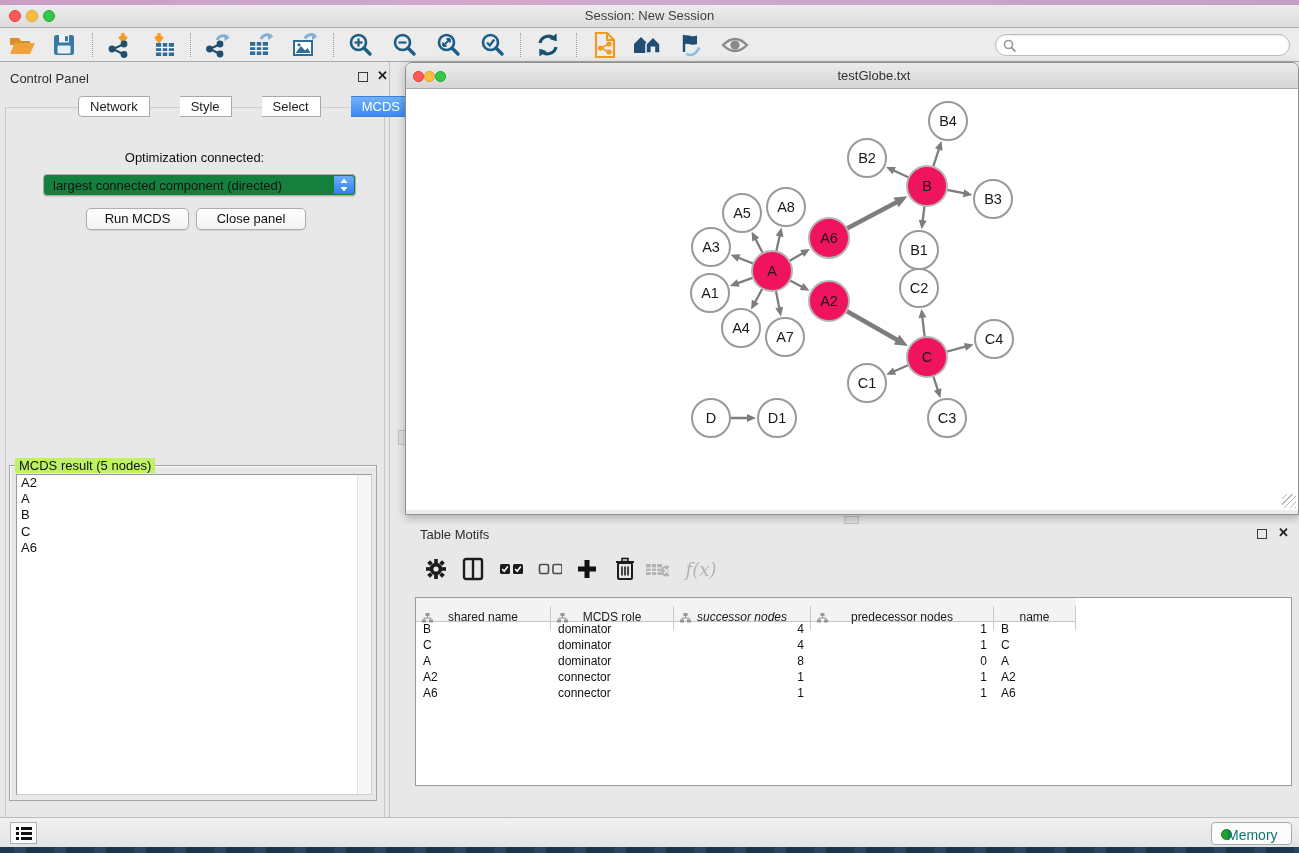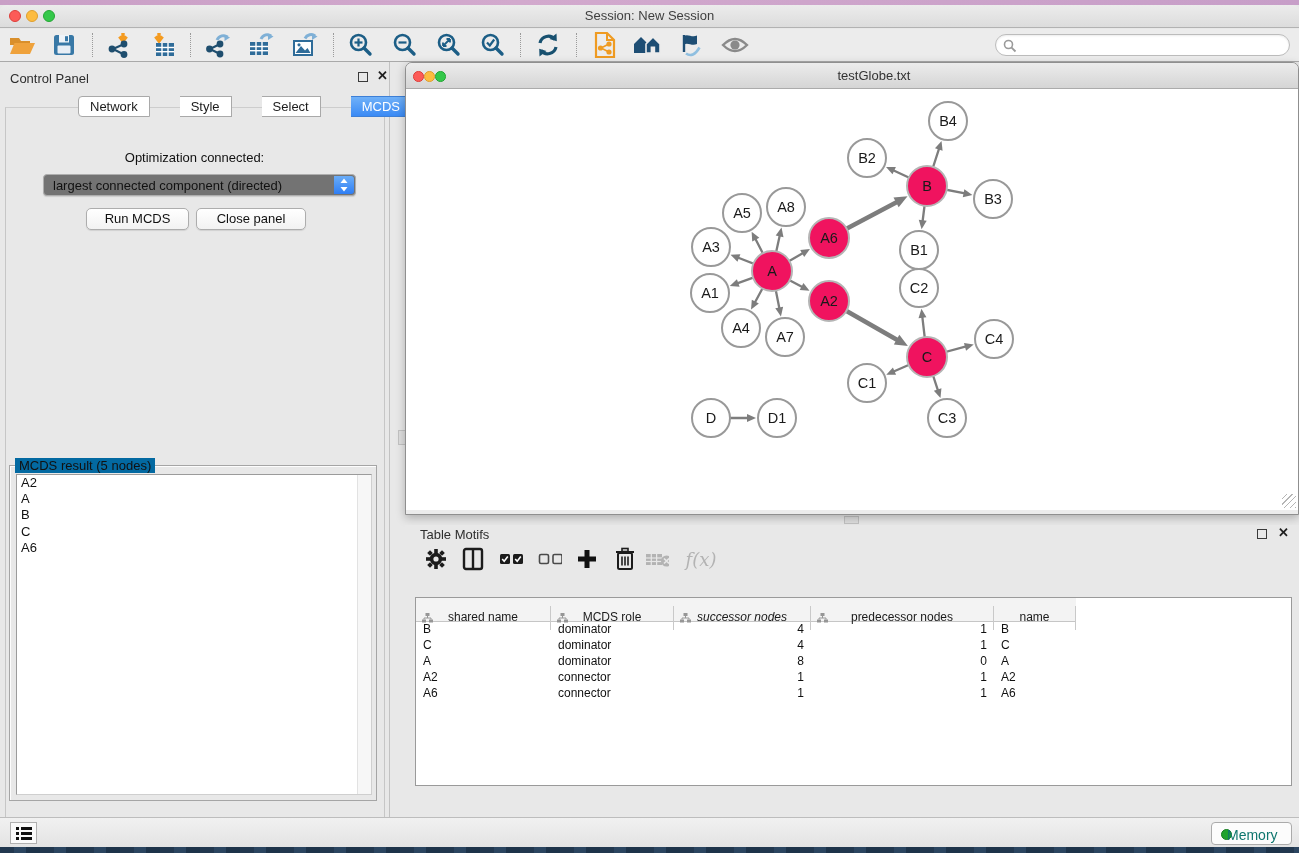--- a/index.html
+++ b/index.html
@@ -40,35 +40,35 @@
   .seg { height:21px; line-height:20px; padding:0 11px; font-size:13px; color:#1c1c1c; background:#fff;
     border:1px solid #a9a9a9; border-left:none; }
   .seg:first-child { border-left:1px solid #a9a9a9; border-radius:4px 0 0 4px; }
   .seg:last-child { border-radius:0 4px 4px 0; }
   .seg.sel { background:linear-gradient(#70b1f8,#3a8af5); border-color:#3d7fd6; color:#fff; }
 
   #cp-tabs { left:78px; top:34px; }
   #cp-pane { position:absolute; left:5px; top:45px; width:380px; height:738px; background:#e8e8e8;
     border:1px solid #c6c6c6; border-top:1px solid #cdcdcd; }
   #opt-label { position:absolute; left:0; top:88px; width:100%; text-align:center; font-size:13px; color:#111; }
-  #criterion-select { position:absolute; left:43px; top:112px; width:313px; height:22px; background:#737373;
+  #criterion-select { position:absolute; left:43px; top:112px; width:313px; height:22px; background:#15803d;
     border:1px solid #aeaeae; border-radius:4px; box-shadow:0 1px 1px rgba(0,0,0,.12); }
   #criterion-select .val { position:absolute; left:9px; top:3px; font-size:13px; color:#111; white-space:nowrap; }
   #criterion-select .stepper { position:absolute; right:1px; top:1px; width:20px; height:18px;
     background:linear-gradient(#6aadf8,#2f7ef4); border-radius:0 3px 3px 0; }
   .stepper svg { position:absolute; left:4px; top:1px; }
   .pushbtn { position:absolute; height:22px; background:linear-gradient(#ffffff,#f2f2f2); border:1px solid #adadad;
     border-radius:5px; font-size:13px; color:#111; text-align:center; line-height:20px;
     box-shadow:0 1px 1px rgba(0,0,0,.1); }
   #run-btn { left:86px; top:146px; width:103px; }
   #closepanel-btn { left:196px; top:146px; width:110px; }
 
   #result-group { position:absolute; left:9px; top:403px; width:368px; height:336px; border:1px solid #a5a5a5;
     box-shadow:inset 1px 1px 0 #fdfdfd; }
-  #result-title { position:absolute; left:5px; top:-8px; background:#0369a1; padding:0 4px; font-size:13px; color:#111; }
+  #result-title { position:absolute; left:5px; top:-8px; background:#bef264; padding:0 4px; font-size:13px; color:#111; }
   #result-list { position:absolute; left:6px; top:8px; width:356px; height:321px; background:#fff;
     border:1px solid #9b9b9b; border-bottom-color:#cfcfcf; border-right-color:#cfcfcf; overflow:hidden; }
   #result-scroll { position:absolute; right:0; top:0; width:14px; height:100%; background:#f7f7f7; border-left:1px solid #e2e2e2; }
   .result-item { font-size:13px; line-height:16.2px; padding-left:4px; color:#111; }
 
   
   #vsplit-handle { left:398px; top:430px; width:11px; height:15px; background:#dedede; border:1px solid #c2c2c2; }
   #hsplit-handle { left:844px; top:516px; width:15px; height:8px; background:#dedede; border:1px solid #c2c2c2; }
 
   
@@ -83,21 +83,21 @@
   .ntl-green { left:29px; background:#34c84a; border:1px solid #25a635; }
   #net-canvas { position:absolute; left:0; top:26px; width:892px; height:421px; background:#fff; }
   #graph-svg { position:absolute; left:0; top:0; }
   #net-grip { position:absolute; right:2px; bottom:2px; width:14px; height:14px;
     background:repeating-linear-gradient(135deg,transparent 0 3px,#b5b5b5 3px 4px); }
 
   
   #table-panel { left:405px; top:525px; width:894px; height:292px; background:#e8e8e8; }
   #tp-title { position:absolute; left:15px; top:2px; font-size:13px; color:#2e2e2e; }
   #tp-float { left:852px; top:4px; } #tp-close { left:873px; top:1px; }
-  .ticon { position:absolute; top:22px; width:24px; height:24px; display:flex; align-items:center; justify-content:center; }
+  .ticon { position:absolute; top:32px; width:24px; height:24px; display:flex; align-items:center; justify-content:center; }
   #fx-icon { font-family:"DejaVu Serif",serif; font-style:italic; font-size:18px; color:#b3b3b3; }
 
   #node-table { position:absolute; left:10px; top:72px; width:877px; height:189px; background:#fff; border:1px solid #9a9a9a; }
   #thead { position:absolute; left:0; top:0; height:24px; display:flex; background:#f3f3f3; border-bottom:1px solid #c6c6c6; }
   .hcell { position:relative; height:24px; text-align:center; font-size:12px; color:#1a1a1a; line-height:23px;
     border-right:1px solid #c9c9c9;margin-top:8px; }
   .hcell .hicon { position:absolute; left:6px; top:7px; }
   #tbody { position:absolute; left:0; top:24px; }
   .trow { display:flex; height:16px; }
   .tcell { height:16px; font-size:12px; color:#111; line-height:15px; white-space:nowrap; overflow:hidden; }

